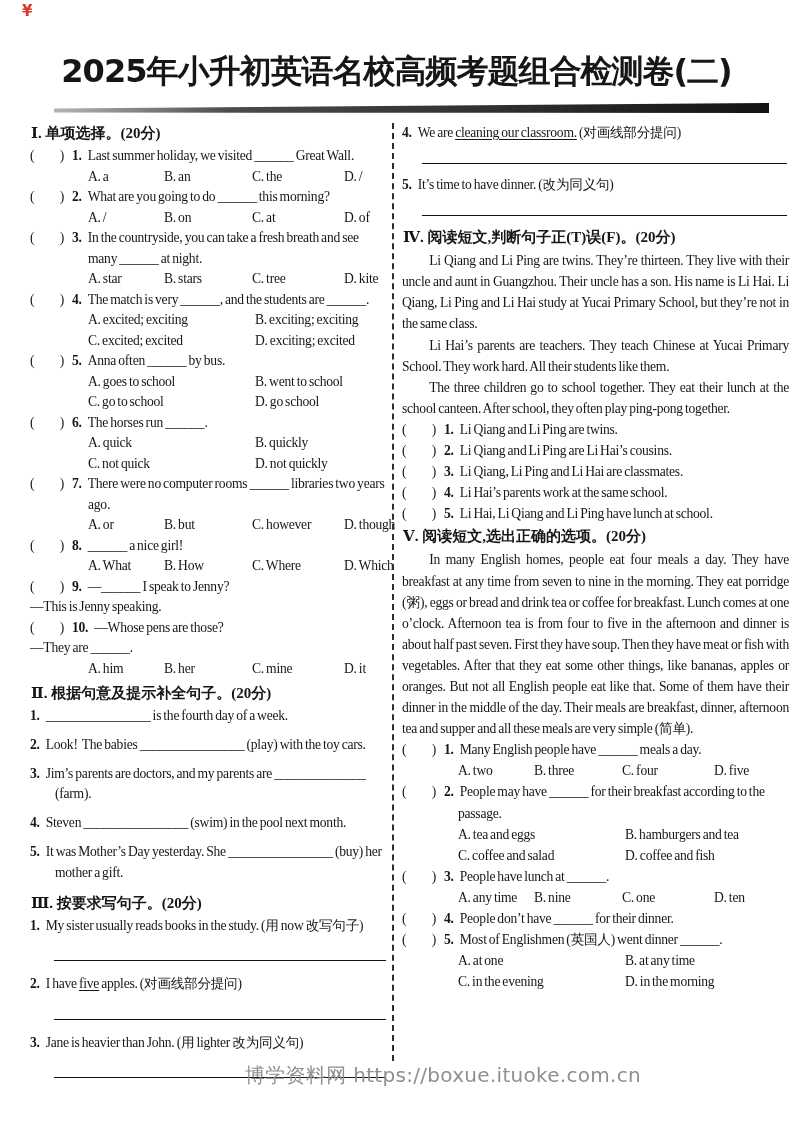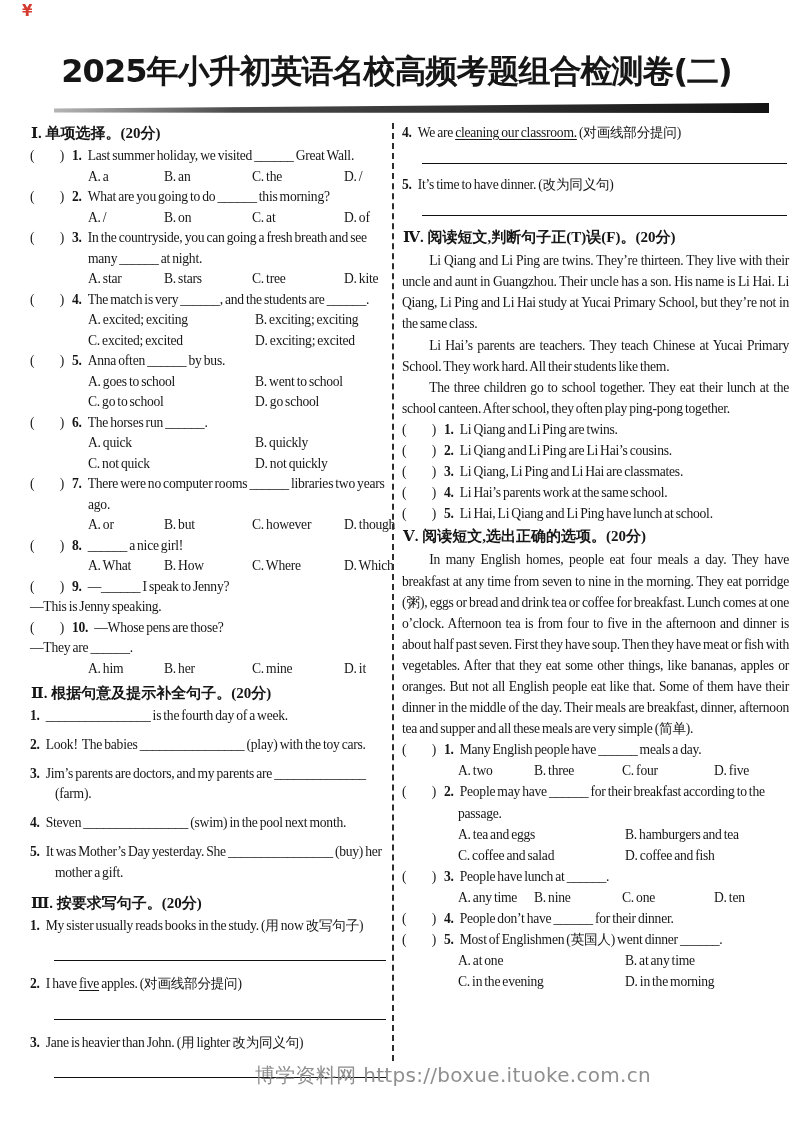--- a/index.html
+++ b/index.html
@@ -30,21 +30,21 @@
   .row4{display:grid;grid-template-columns:76px 88px 92px auto;}
   .grid2{display:grid;grid-template-columns:167px auto;}
   .opt{white-space:nowrap;}
   .fill{margin-bottom:8px;line-height:20.8px;}
   .sec2{margin-top:3px;}
   .rw{margin-top:1px;}
   .ansline{border-bottom:1.8px solid #111;margin:24px 4px 13px 24px;height:0;}
   .right .ansline{margin:20px 2px 10px 20px;}
   .para{text-align:justify;text-indent:2em;}
   .u{text-decoration:underline;text-underline-offset:2px;text-align:right;}
-  .watermark{position:absolute;left:255px;top:1062px;white-space:nowrap;
+  .watermark{position:absolute;left:245px;top:1062px;white-space:nowrap;
              font-family:"DejaVu Sans","Liberation Sans",sans-serif;
              font-size:20px;color:#8f8f8f;letter-spacing:0.3px;}
 </style>
 </head>
 <body>
 
 <div class="corner">¥</div>
 
 <h1 class="title">2025年小升初英语名校高频考题组合检测卷(二)</h1>
 <div class="rule"></div>
@@ -73,21 +73,21 @@
           <span class="opt">A. /</span>
           <span class="opt">B. on</span>
           <span class="opt">C. at</span>
           <span class="opt">D. of</span>
         </div>
       </div>
       <div class="mc">
         <div class="qline hang"><span class="par">
             <span class="po">(</span>
             <span class="pc">)</span>
-          </span><b class="qnum">3.</b><span class="qtext">In the countryside, you can going a fresh breath and see many ______ at night.</span></div>
+          </span><b class="qnum">3.</b><span class="qtext">In the countryside, you can take a fresh breath and see many ______ at night.</span></div>
         <div class="opts row4">
           <span class="opt">A. star</span>
           <span class="opt">B. stars</span>
           <span class="opt">C. tree</span>
           <span class="opt">D. kite</span>
         </div>
       </div>
       <div class="mc">
         <div class="qline hang"><span class="par">
             <span class="po">(</span>

